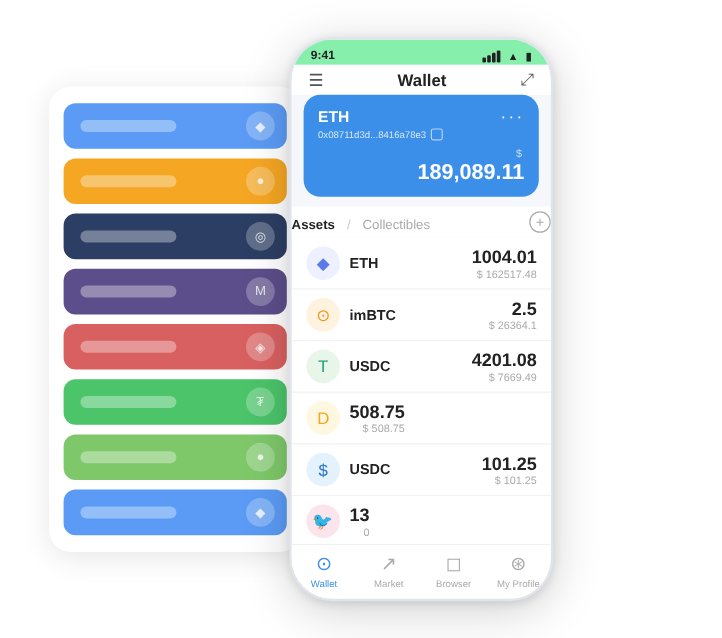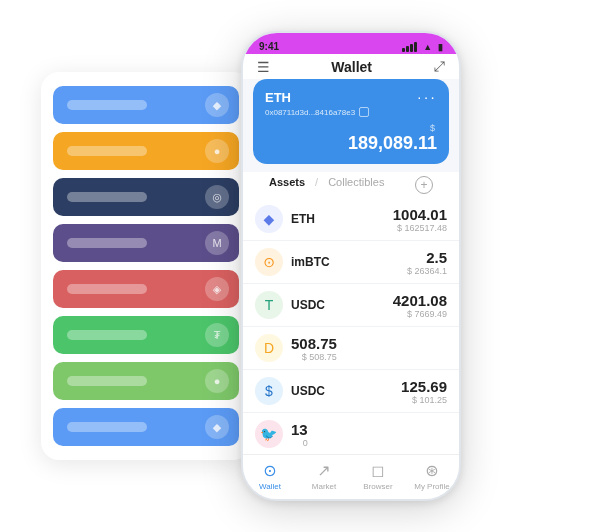--- a/index.html
+++ b/index.html
@@ -86,21 +86,21 @@
       flex-direction: column;
       margin-left: 100px;
     }
 
     
     .status-bar {
       display: flex;
       align-items: center;
       justify-content: space-between;
       padding: 8px 16px 2px;
-      background: #d946ef;
+      background: #86efac;
       font-size: 10px;
       color: #222;
       font-weight: 600;
     }
 
     .status-icons {
       display: flex;
       gap: 3px;
       align-items: center;
     }
@@ -186,23 +186,23 @@
     .eth-card-balance-label {
       font-size: 9px;
       color: rgba(255,255,255,0.7);
       text-align: right;
       margin-right: 2px;
     }
 
     
     .assets-header {
       display: flex;
-      align-items: flex-start;
+      align-items: flex-end;
       justify-content: space-between;
-      padding: 4px 26px 4px;
+      padding: 4px 0 4px;
       background: #fff;
     }
 
     .assets-tabs {
       display: flex;
       gap: 8px;
       font-size: 11px;
     }
 
     .assets-tab-active {
@@ -431,21 +431,21 @@
           <div class="asset-icon" style="background: rgb(255, 248, 225); color: rgb(245, 166, 35);">D</div>
           <div class="asset-amounts">
             <div class="asset-amount-primary">508.75</div>
             <div class="asset-amount-secondary">$ 508.75</div>
           </div>
         </div>
         <div class="asset-row">
           <div class="asset-icon" style="background: rgb(227, 242, 253); color: rgb(39, 117, 202);">$</div>
           <div class="asset-name">USDC</div>
           <div class="asset-amounts">
-            <div class="asset-amount-primary">125.69</div>
+            <div class="asset-amount-primary">101.25</div>
             <div class="asset-amount-secondary">$ 101.25</div>
           </div>
         </div>
         <div class="asset-row">
           <div class="asset-icon" style="background: rgb(252, 228, 236); color: rgb(233, 30, 99);">🐦</div>
           <div class="asset-amounts">
             <div class="asset-amount-primary">13</div>
             <div class="asset-amount-secondary">0</div>
           </div>
         </div>

